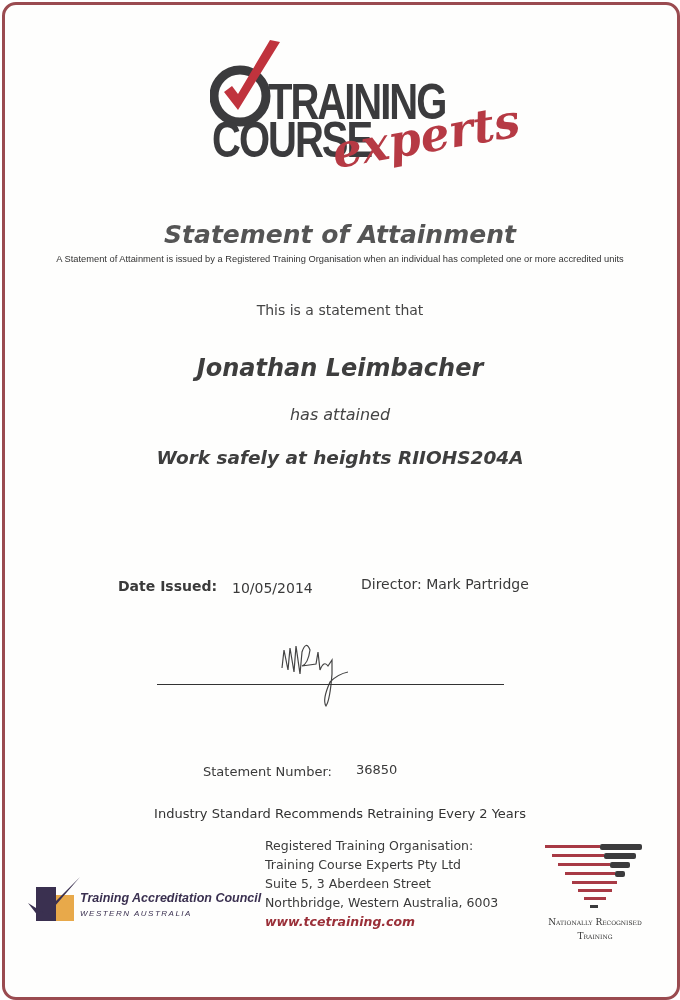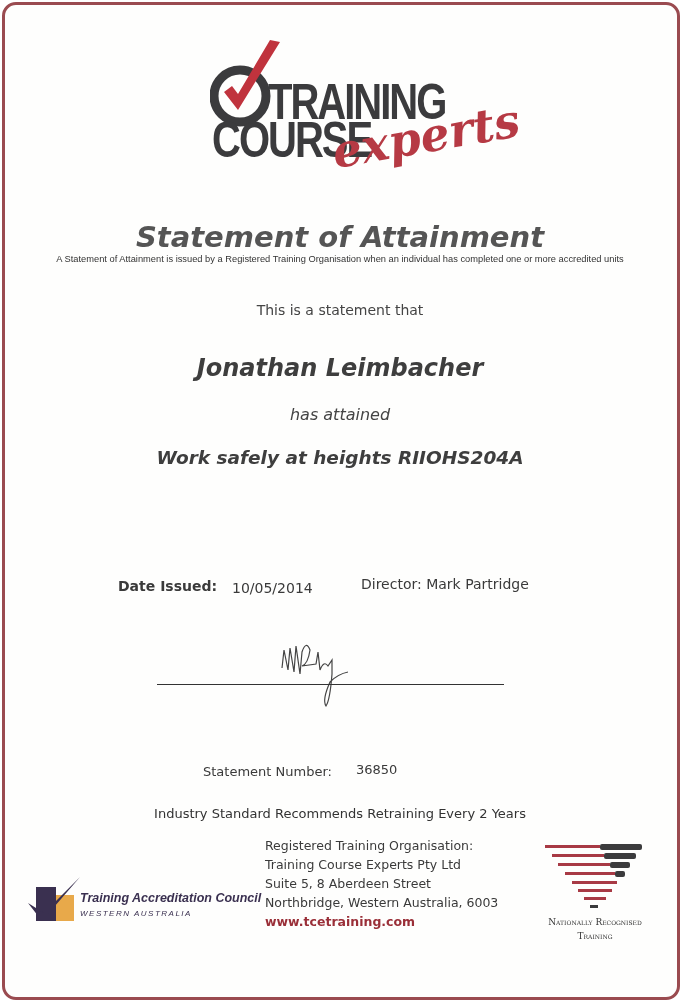--- a/index.html
+++ b/index.html
@@ -8,40 +8,40 @@
   .abs { position:absolute; }
   .center { left:0; right:0; text-align:center; }
 
   
   .logo { left:210px; top:38px; width:260px; height:150px; }
   .logo-word { position:absolute; font-family:"Liberation Sans", sans-serif; font-weight:bold; color:#3b3b3d; letter-spacing:-2px; transform:scaleY(1.25); transform-origin:left top; }
   .logo-training { left:58px; top:36px; font-size:40px; }
   .logo-course { left:2px; top:74px; font-size:40px; }
   .logo-experts { left:118px; top:88px; font-family:"DejaVu Serif", serif; font-style:italic; font-size:46px; color:#b63a44; transform:rotate(-10deg); letter-spacing:0; }
 
-  .title { top:220px; font-family:"DejaVu Sans", sans-serif; font-weight:bold; font-style:italic; font-size:29px; color:#555; }
+  .title { top:220px; font-family:"DejaVu Sans", sans-serif; font-weight:bold; font-style:italic; font-size:25px; color:#555; }
   .subtitle { top:254px; font-family:"Liberation Sans", sans-serif; font-size:9.3px; color:#333; }
   .intro { top:302px; font-size:14px; color:#444; }
   .name { top:354px; font-weight:bold; font-style:italic; font-size:24px; color:#3e3e3e; }
   .attained { top:405px; font-style:italic; font-size:16px; color:#444; }
   .unit { top:447px; font-weight:bold; font-style:italic; font-size:18.5px; color:#3e3e3e; }
 
   .lbl { font-size:14px; color:#3a3a3a; }
   .date-label { left:118px; top:578px;font-weight:bold; }
   .date-value { left:232px; top:580px; }
   .director { left:361px; top:576px; }
   .sig-line { left:157px; top:684px; width:347px; height:1px; background:#333; }
   .signature { left:280px; top:630px; width:100px; height:80px; }
 
   .stmt-label { left:203px; top:764px; font-size:13px; }
   .stmt-value { left:356px; top:762px; font-size:13px; }
   .retrain { top:806px; font-size:13px; color:#333; }
 
   .rto { left:265px; top:836px; font-size:12.5px; line-height:19px; color:#3a3a3a; }
-  .rto .url { color:#9a2f38; font-weight:bold; }
+  .rto .url { color:#9a2f38; font-weight:bold;font-style:italic; }
 
   .tac { left:28px; top:877px; width:230px; height:50px; }
   .tac-name { position:absolute; left:52px; top:14px; font-family:"Liberation Sans", sans-serif; font-style:italic; font-weight:bold; font-size:12.5px; color:#3a3050; white-space:nowrap; }
   .tac-sub { position:absolute; left:52px; top:32px; font-family:"Liberation Sans", sans-serif; font-style:italic; font-size:8px; letter-spacing:1.5px; color:#3a3050; white-space:nowrap; }
 
   .nrt { left:530px; top:843px; width:130px; height:110px; }
   .nrt-text { position:absolute; left:0; width:130px; top:72px; text-align:center; font-family:"DejaVu Serif", serif; font-size:9px; line-height:14px; color:#333; font-variant:small-caps; }
 </style>
 </head>
 <body>
@@ -84,21 +84,21 @@
     <rect x="28" y="18" width="18" height="26" fill="#e8a94a"></rect>
     <path d="M0 26 L14 44 L52 0 L16 36 Z" fill="#3a3050"></path>
   </svg>
   <div class="tac-name">Training Accreditation Council</div>
   <div class="tac-sub">WESTERN AUSTRALIA</div>
 </div>
 
 <div class="abs rto">
   <div>Registered Training Organisation:</div>
   <div>Training Course Experts Pty Ltd</div>
-  <div>Suite 5, 8 Aberdeen Street</div>
+  <div>Suite 5, 3 Aberdeen Street</div>
   <div>Northbridge, Western Australia, 6003</div>
   <div class="url">www.tcetraining.com</div>
 </div>
 
 <div class="abs nrt">
   <svg width="130" height="70" style="position:absolute;left:0;top:0">
     <g>
       <rect x="15" y="2" width="55" height="3" fill="#a83a45"></rect>
         <rect x="70" y="1" width="42" height="6" rx="2" fill="#3b3b3d"></rect>
       <rect x="22" y="11" width="52" height="3" fill="#a83a45"></rect>

